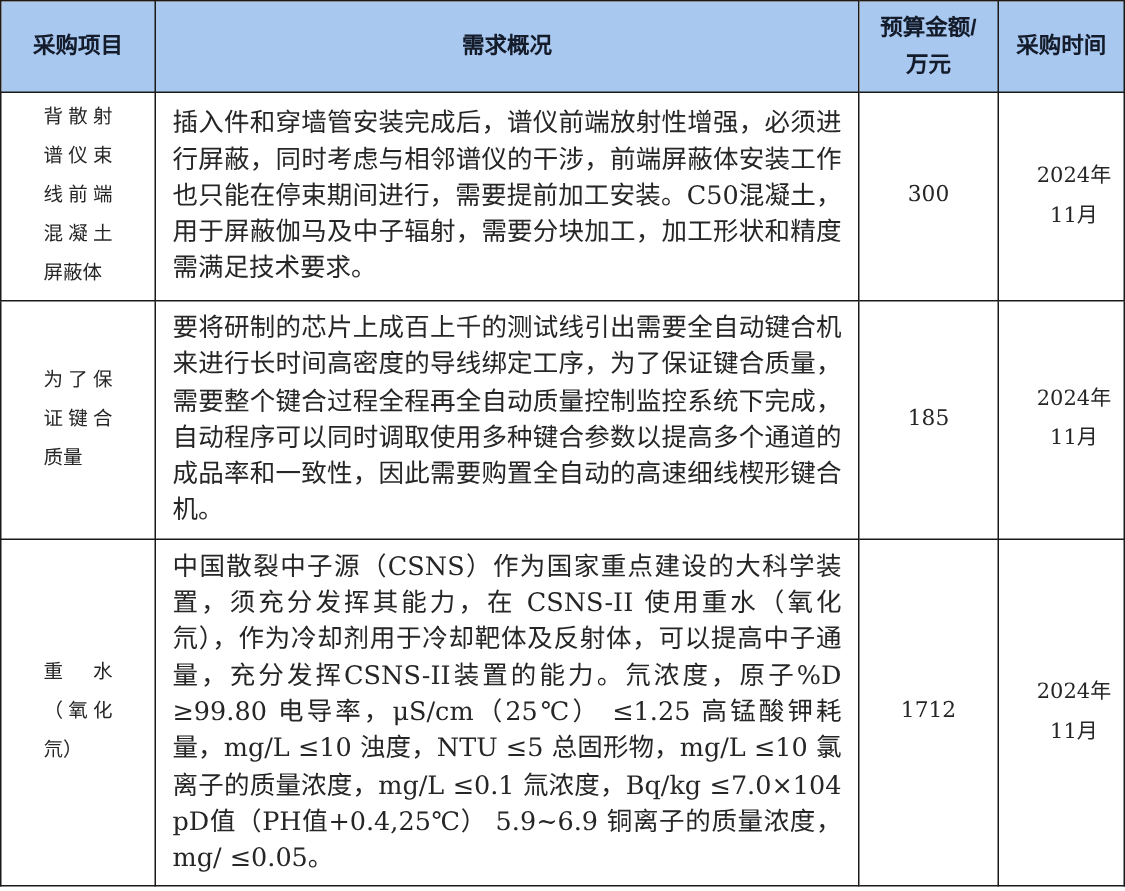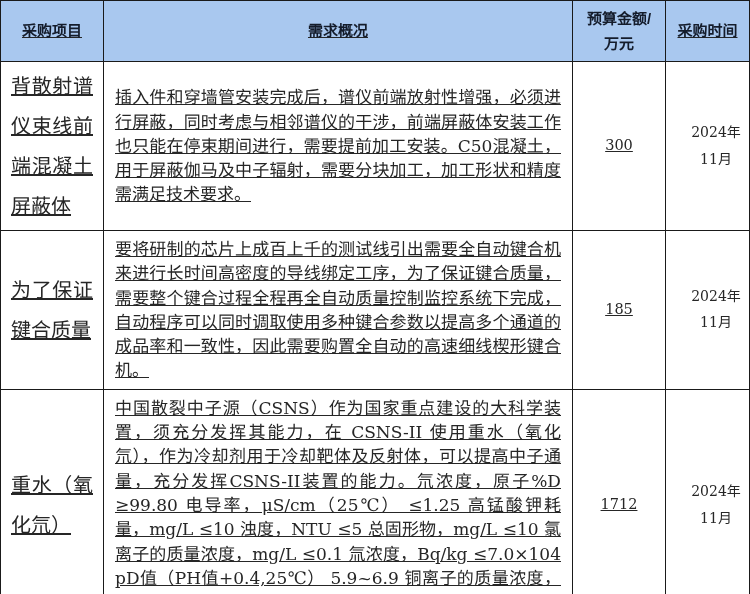--- a/index.html
+++ b/index.html
@@ -8,21 +8,20 @@
     background: #ffffff;
   }
   #page {
     position: relative;
     width: 750px;
     height: 594px;
     overflow: hidden;
     background: #ffffff;
     font-family: "DejaVu Serif", "Liberation Serif", serif;
     color: #262626;
-    text-decoration: underline;
   }
   table.proc {
     border-collapse: collapse;
     table-layout: fixed;
     width: 749px;
     margin: 0;
   }
   table.proc col.c-item    { width: 103px; }
   table.proc col.c-overview{ width: 469px; }
   table.proc col.c-budget  { width: 93px;  }
@@ -45,22 +44,22 @@
     text-align: center;
     line-height: 1.7;
     padding: 2px 4px;
   }
   th .narrow-head {
     display: inline-block;
     max-width: 72px;
   }
   
   td.item-cell {
-    padding: 4px 10px;
-    font-size: 20px;
+    padding: 4px 28px;
+    font-size: 13px;
     line-height: 2.0;
     text-align: justify;
   }
   td.overview-cell {
     padding: 6px 11px;
     font-size: 17px;
     line-height: 24.3px;
     text-align: justify;
   }
   td.budget-cell, td.time-cell {

